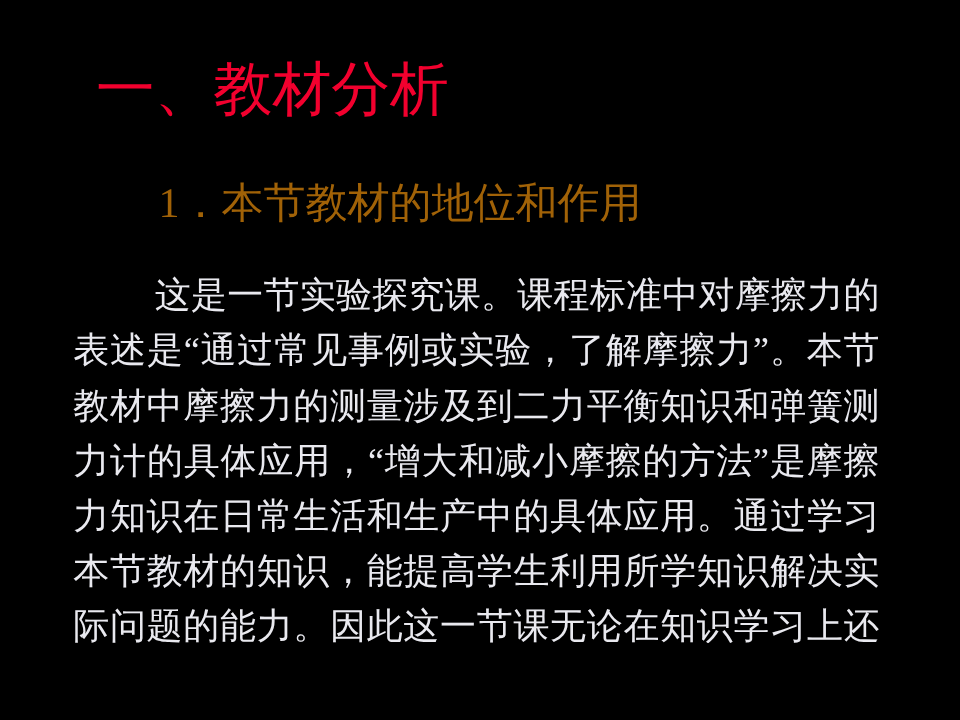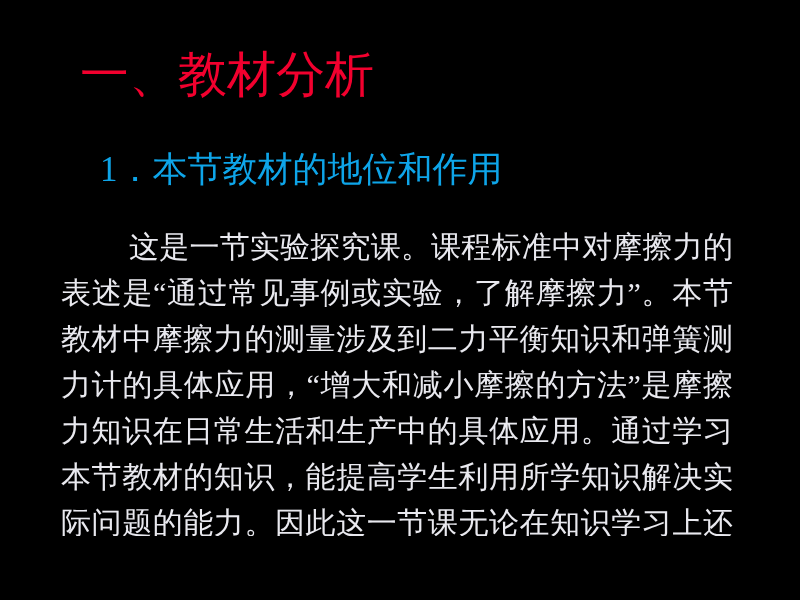--- a/index.html
+++ b/index.html
@@ -31,25 +31,25 @@
     letter-spacing: 0px;
     color: #f2002e;
     white-space: nowrap;
     font-weight: normal;
     margin: 0;
   }
 
   
   #slide-subtitle {
     position: absolute;
-    left: 100px;
+    left: 132px;
     top: 150px;
     font-size: 35px;
     line-height: 1.15;
-    color: #0ea5e9;
+    color: #a16207;
     white-space: nowrap;
     font-weight: normal;
     margin: 0;
   }
 
   
   #slide-body {
     position: absolute;
     left: 61px;
     top: 224px;

